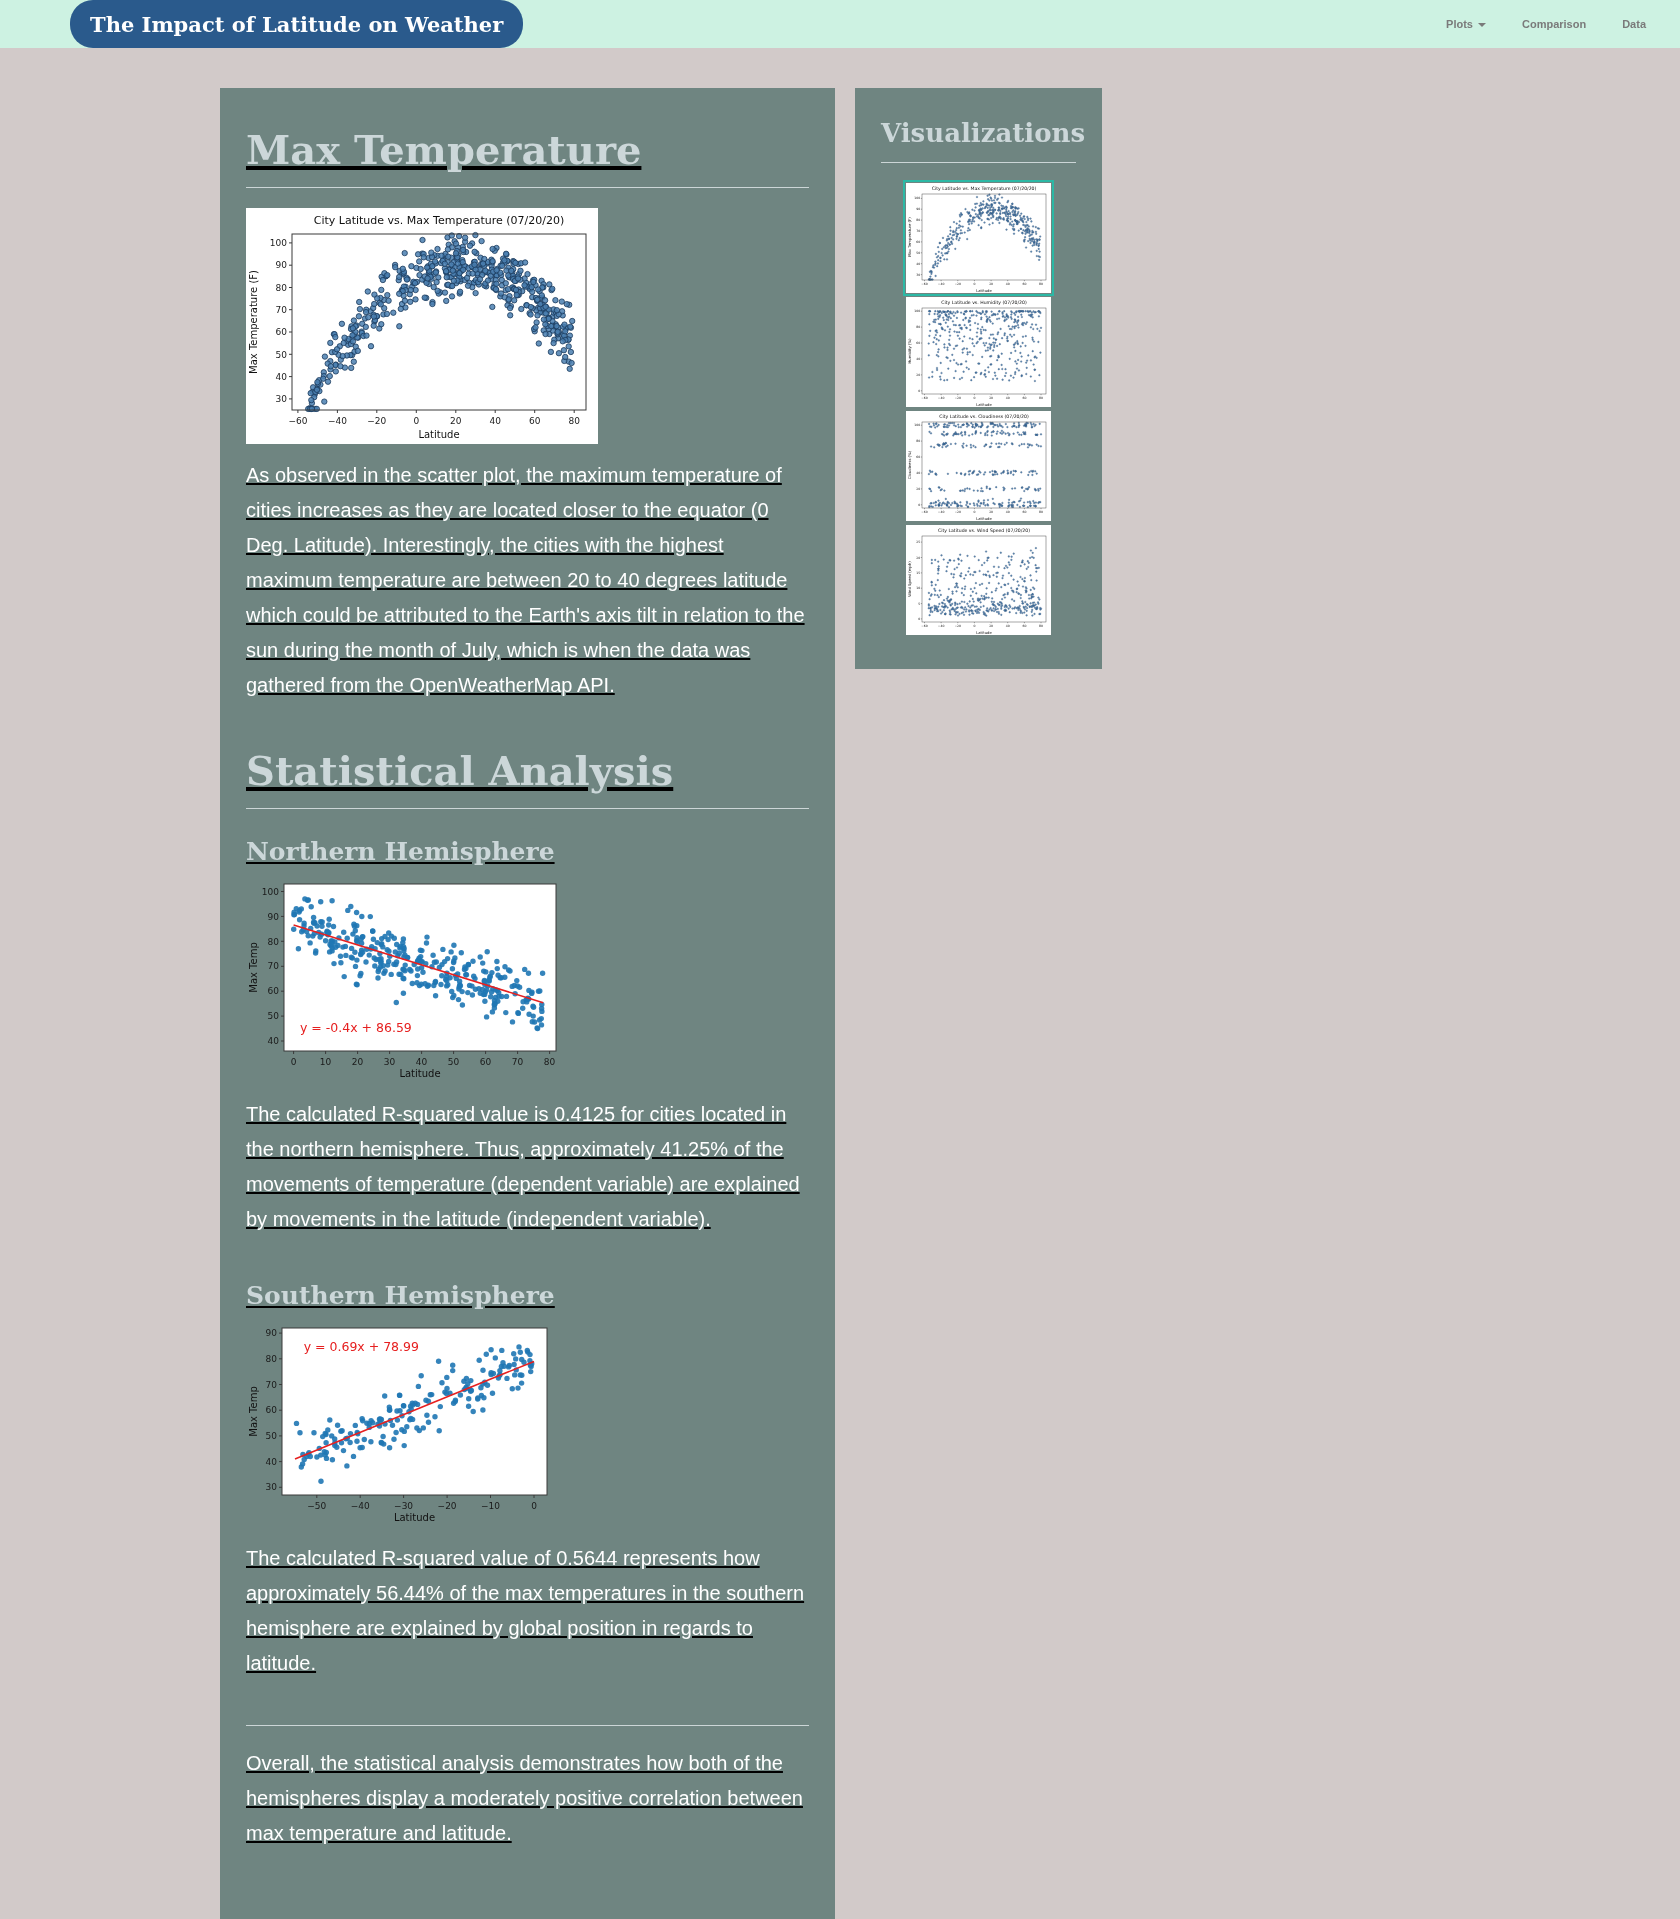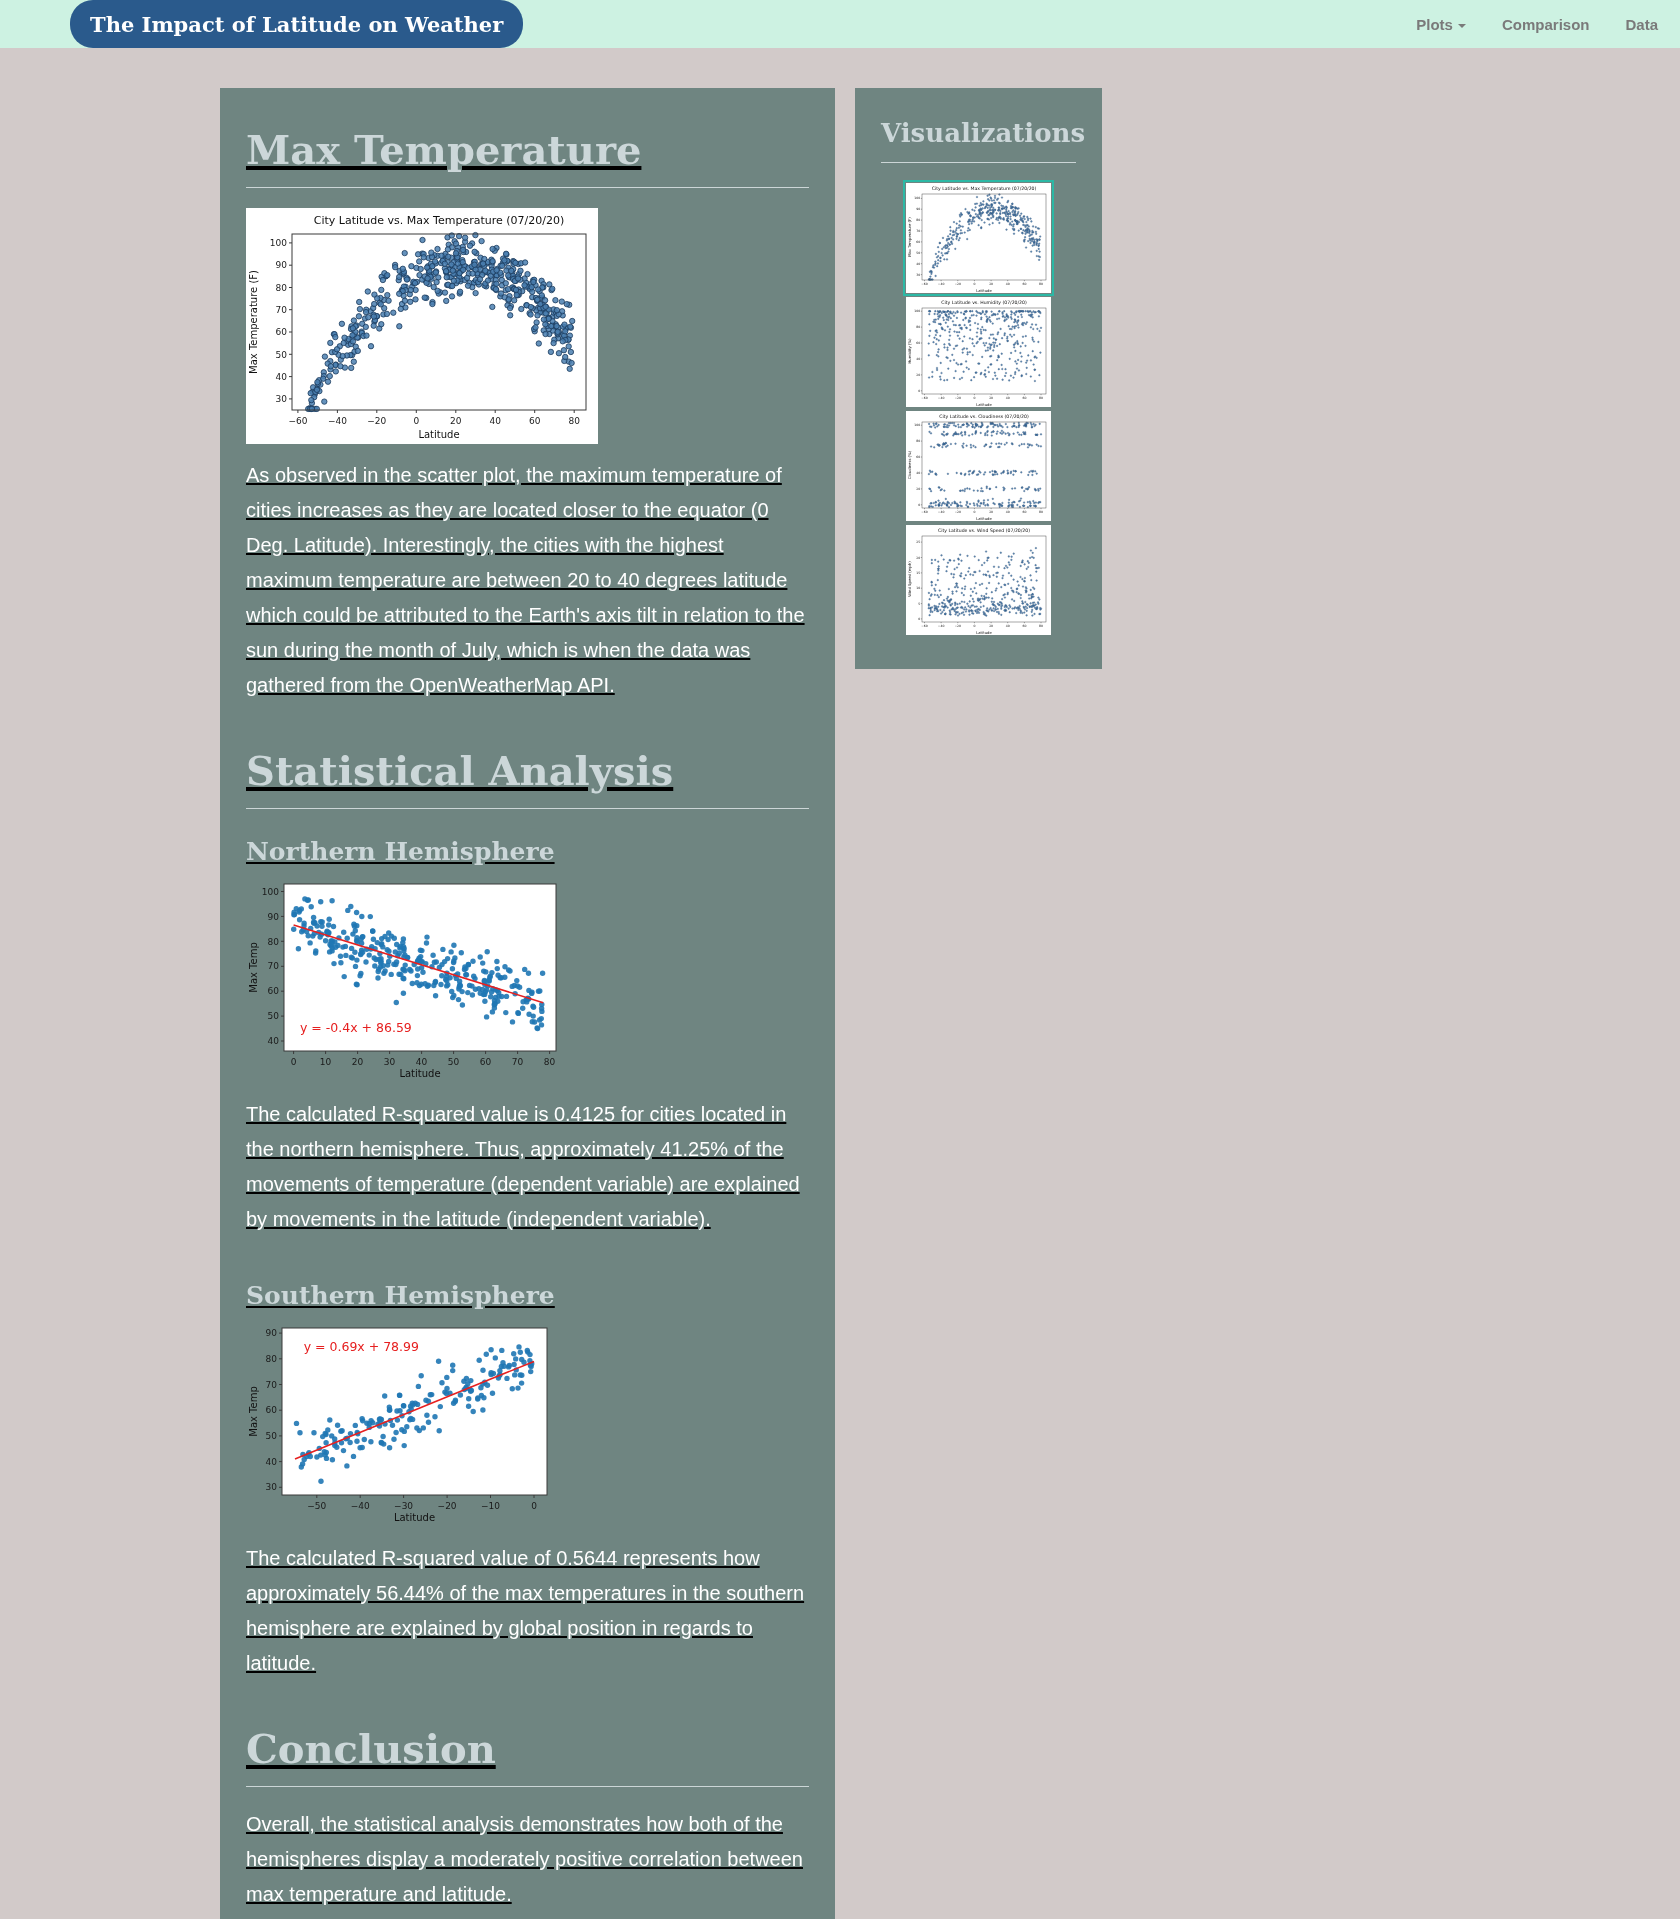--- a/index.html
+++ b/index.html
@@ -19,22 +19,22 @@
     margin-left:70px; height:48px; padding:0 20px;
     background:#2a5a8c; color:#ffffff;
     font-family:"DejaVu Serif","Liberation Serif",serif;
     font-weight:bold; font-size:21px;
     display:flex; align-items:center;
     cursor:pointer;
     border-radius:23px;
   }
   .nav-links {
     display:flex; align-items:center; gap:36px;
-    margin-right:22px;
-    font-size:15px; font-weight:bold; color:#7a7a7a;
+    margin-right:34px;
+    font-size:11px; font-weight:bold; color:#7a7a7a;
   }
   .nav-link { cursor:pointer; }
   .caret {
     display:inline-block; width:0; height:0; margin-left:5px;
     border-left:4px solid transparent; border-right:4px solid transparent;
     border-top:4px solid #7a7a7a; vertical-align:middle;
   }
 
   
   .page {
@@ -1320,21 +1320,20 @@
           <line x1="33.0" y1="38.8" x2="36" y2="38.8" stroke="#3a3a3a" stroke-width="1"></line>
           <text x="31.0" y="42.0" font-size="9" text-anchor="end" fill="#1a1a1a">80</text>
           <line x1="33.0" y1="13.1" x2="36" y2="13.1" stroke="#3a3a3a" stroke-width="1"></line>
           <text x="31.0" y="16.3" font-size="9" text-anchor="end" fill="#1a1a1a">90</text>
           <text x="168.5" y="201.0" font-size="10" text-anchor="middle" fill="#111">Latitude</text>
           <text x="11" y="91.5" font-size="10" text-anchor="middle" fill="#111" transform="rotate(-90 11 91.5)">Max Temp</text>
         </svg></figure>
 
     <p class="copy">The calculated R-squared value of 0.5644 represents how approximately 56.44% of the max temperatures in the southern hemisphere are explained by global position in regards to latitude.</p>
 
-    <h1 class="section">Conclusion</h1>
     <hr class="rule">
 
     <p class="copy last">Overall, the statistical analysis demonstrates how both of the hemispheres display a moderately positive correlation between max temperature and latitude.</p>
 
   </main>
 
   <aside class="panel sidebar">
     <h2 class="sidebar-title">Visualizations</h2>
     <hr class="rule">
 

